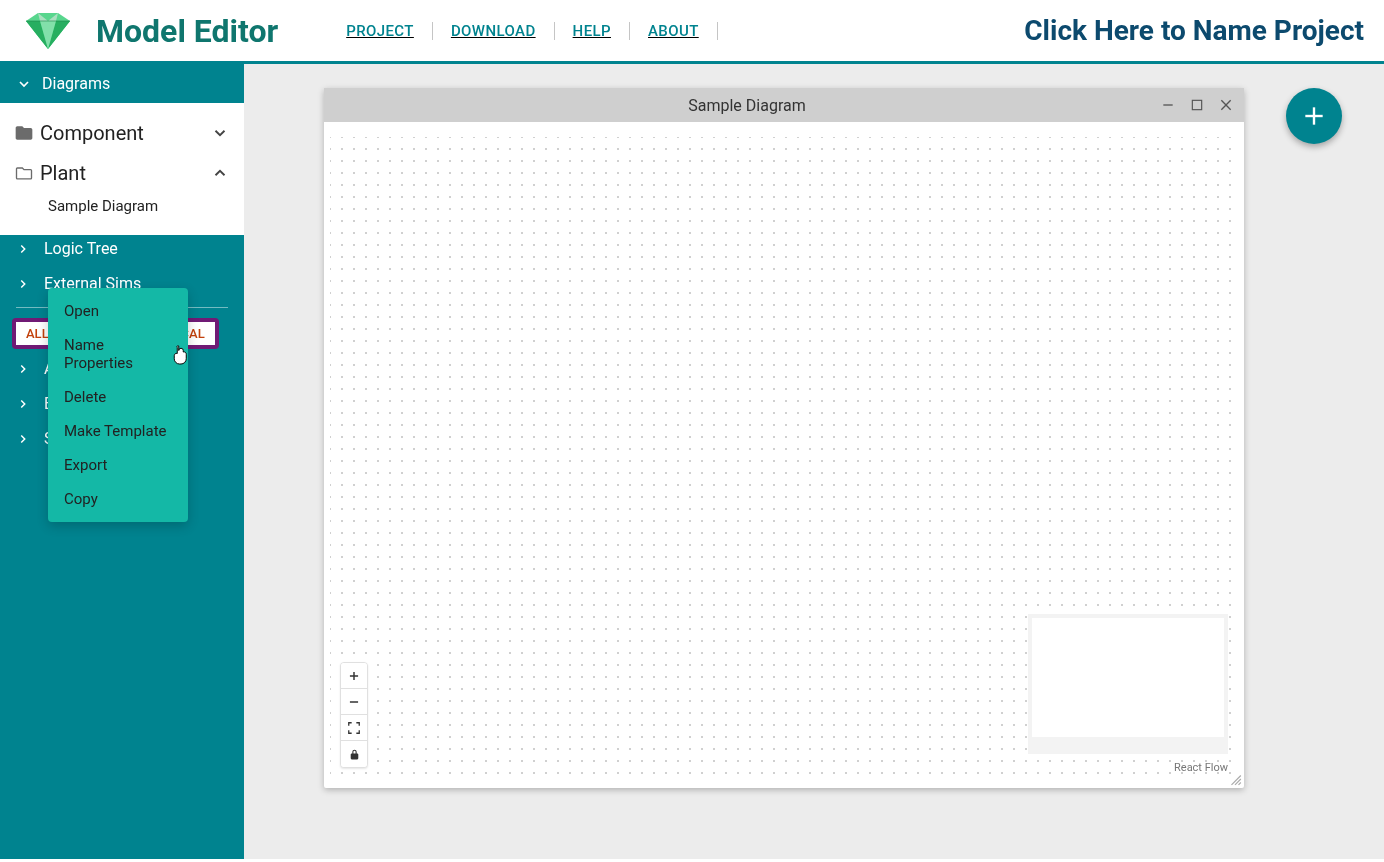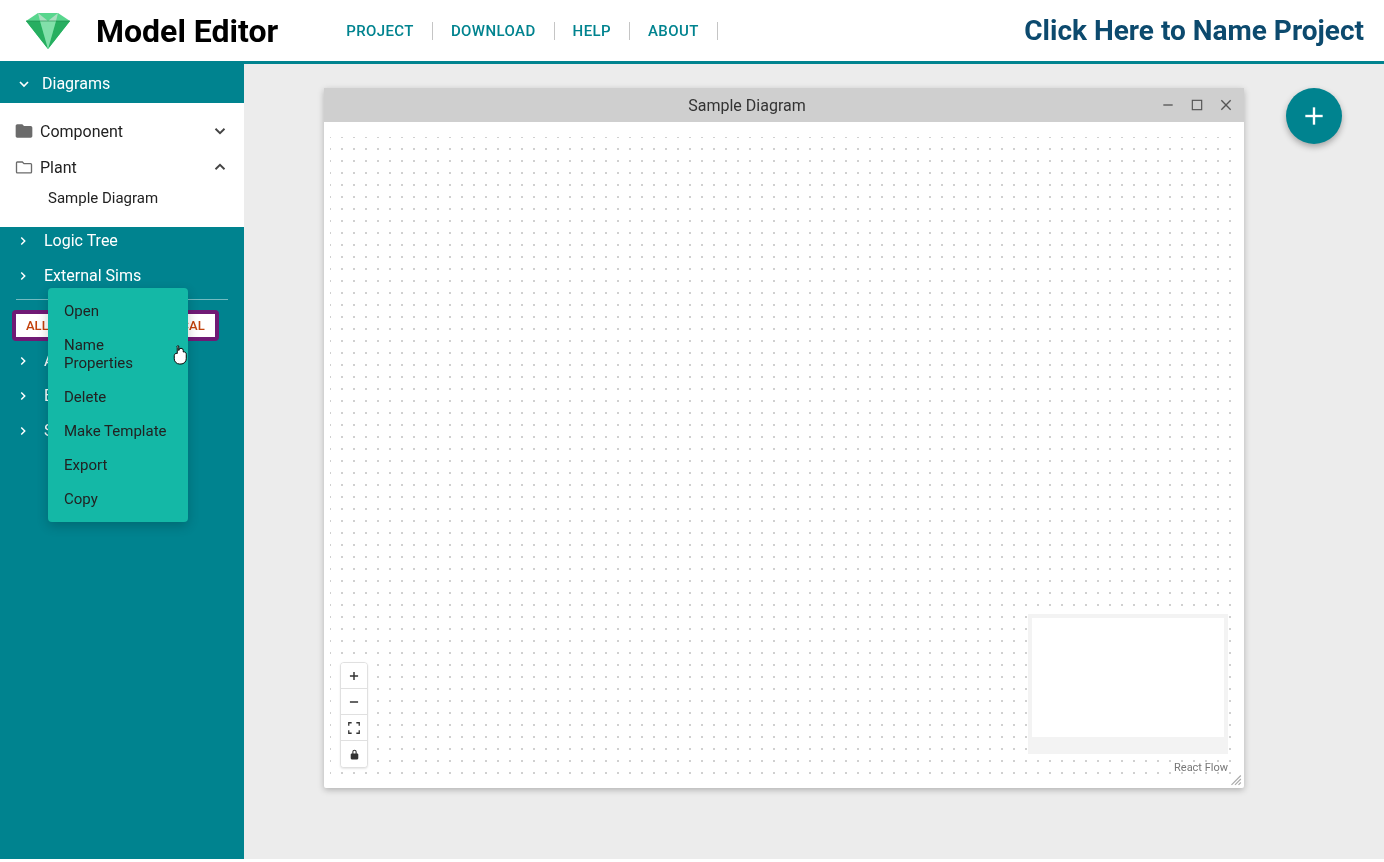--- a/index.html
+++ b/index.html
@@ -3,37 +3,37 @@
 <meta charset="utf-8">
 <style>
   * { box-sizing: border-box; }
   html, body { margin: 0; padding: 0; font-family: -apple-system, BlinkMacSystemFont, "Segoe UI", Roboto, Helvetica, Arial, sans-serif; background: #fff; }
   body { width: 1384px; height: 862px; overflow: hidden; position: relative; }
 
   
   .header { display: flex; align-items: center; height: 64px; padding: 0 20px 0 18px; border-bottom: 3px solid #00838f; }
   .logo { width: 60px; height: 44px; margin-right: 18px; display:flex; align-items:center; justify-content:center;}
   .logo svg { width: 60px; height: 44px; }
-  .app-title { font-size: 32px; font-weight: 700; color: #000000; margin-right: 50px; }
-  .nav { display: flex; align-items: flex-end; }
+  .app-title { font-size: 32px; font-weight: 700; color: #0f766e; margin-right: 50px; }
+  .nav { display: flex; align-items: flex-end; text-decoration: underline; }
   .nav-item { font-size: 15px; font-weight: 500; color: #00838f; letter-spacing: 0.4px; padding: 0 18px; border-right: 1.5px solid #c5c5c5; cursor: pointer; }
   .nav-item:last-of-type { border-right: 1.5px solid #c5c5c5; }
   .project-name { margin-left: auto; font-size: 28px; font-weight: 700; color: #0c4a6e; cursor: pointer; }
 
   
   .body { display: flex; height: calc(862px - 67px); }
 
   
   .sidebar { width: 244px; background: #00838f; color: #fff; display: flex; flex-direction: column; }
   .side-header { display: flex; align-items: flex-end; padding: 10px 16px; font-size: 16px; cursor: pointer; }
   .side-header .chev { width: 18px; height: 18px; margin-right: 8px; display:flex; align-items:center;}
   .side-header .chev svg { stroke: #fff; }
 
   .side-panel { background: #fff; color: #222; padding: 10px 0 14px 0; }
-  .folder-row, .item-row { display: flex; align-items: center; padding: 8px 14px; font-size: 16px; cursor: pointer; }
+  .folder-row, .item-row { display: flex; align-items: center; padding: 8px 14px; font-size: 20px; cursor: pointer; }
   .folder-row .folder-icon { width: 26px; color:#6b6b6b; display:flex; align-items:center; }
   .folder-row .label { flex: 1; }
   .folder-row .expand { width: 20px; color:#444; display:flex; align-items:center; justify-content:center;}
   .outline-folder svg path { fill:none; stroke:#6b6b6b; stroke-width:1.6; }
 
   .sub-item { padding: 6px 14px 6px 48px; font-size: 15px; cursor: pointer; color:#222;}
   .folder-row + .sub-item { margin-top: -2px; }
 
   
   .tree-item { display: flex; align-items: center; padding: 8px 16px; font-size: 16px; color: #fff; cursor: pointer;}

